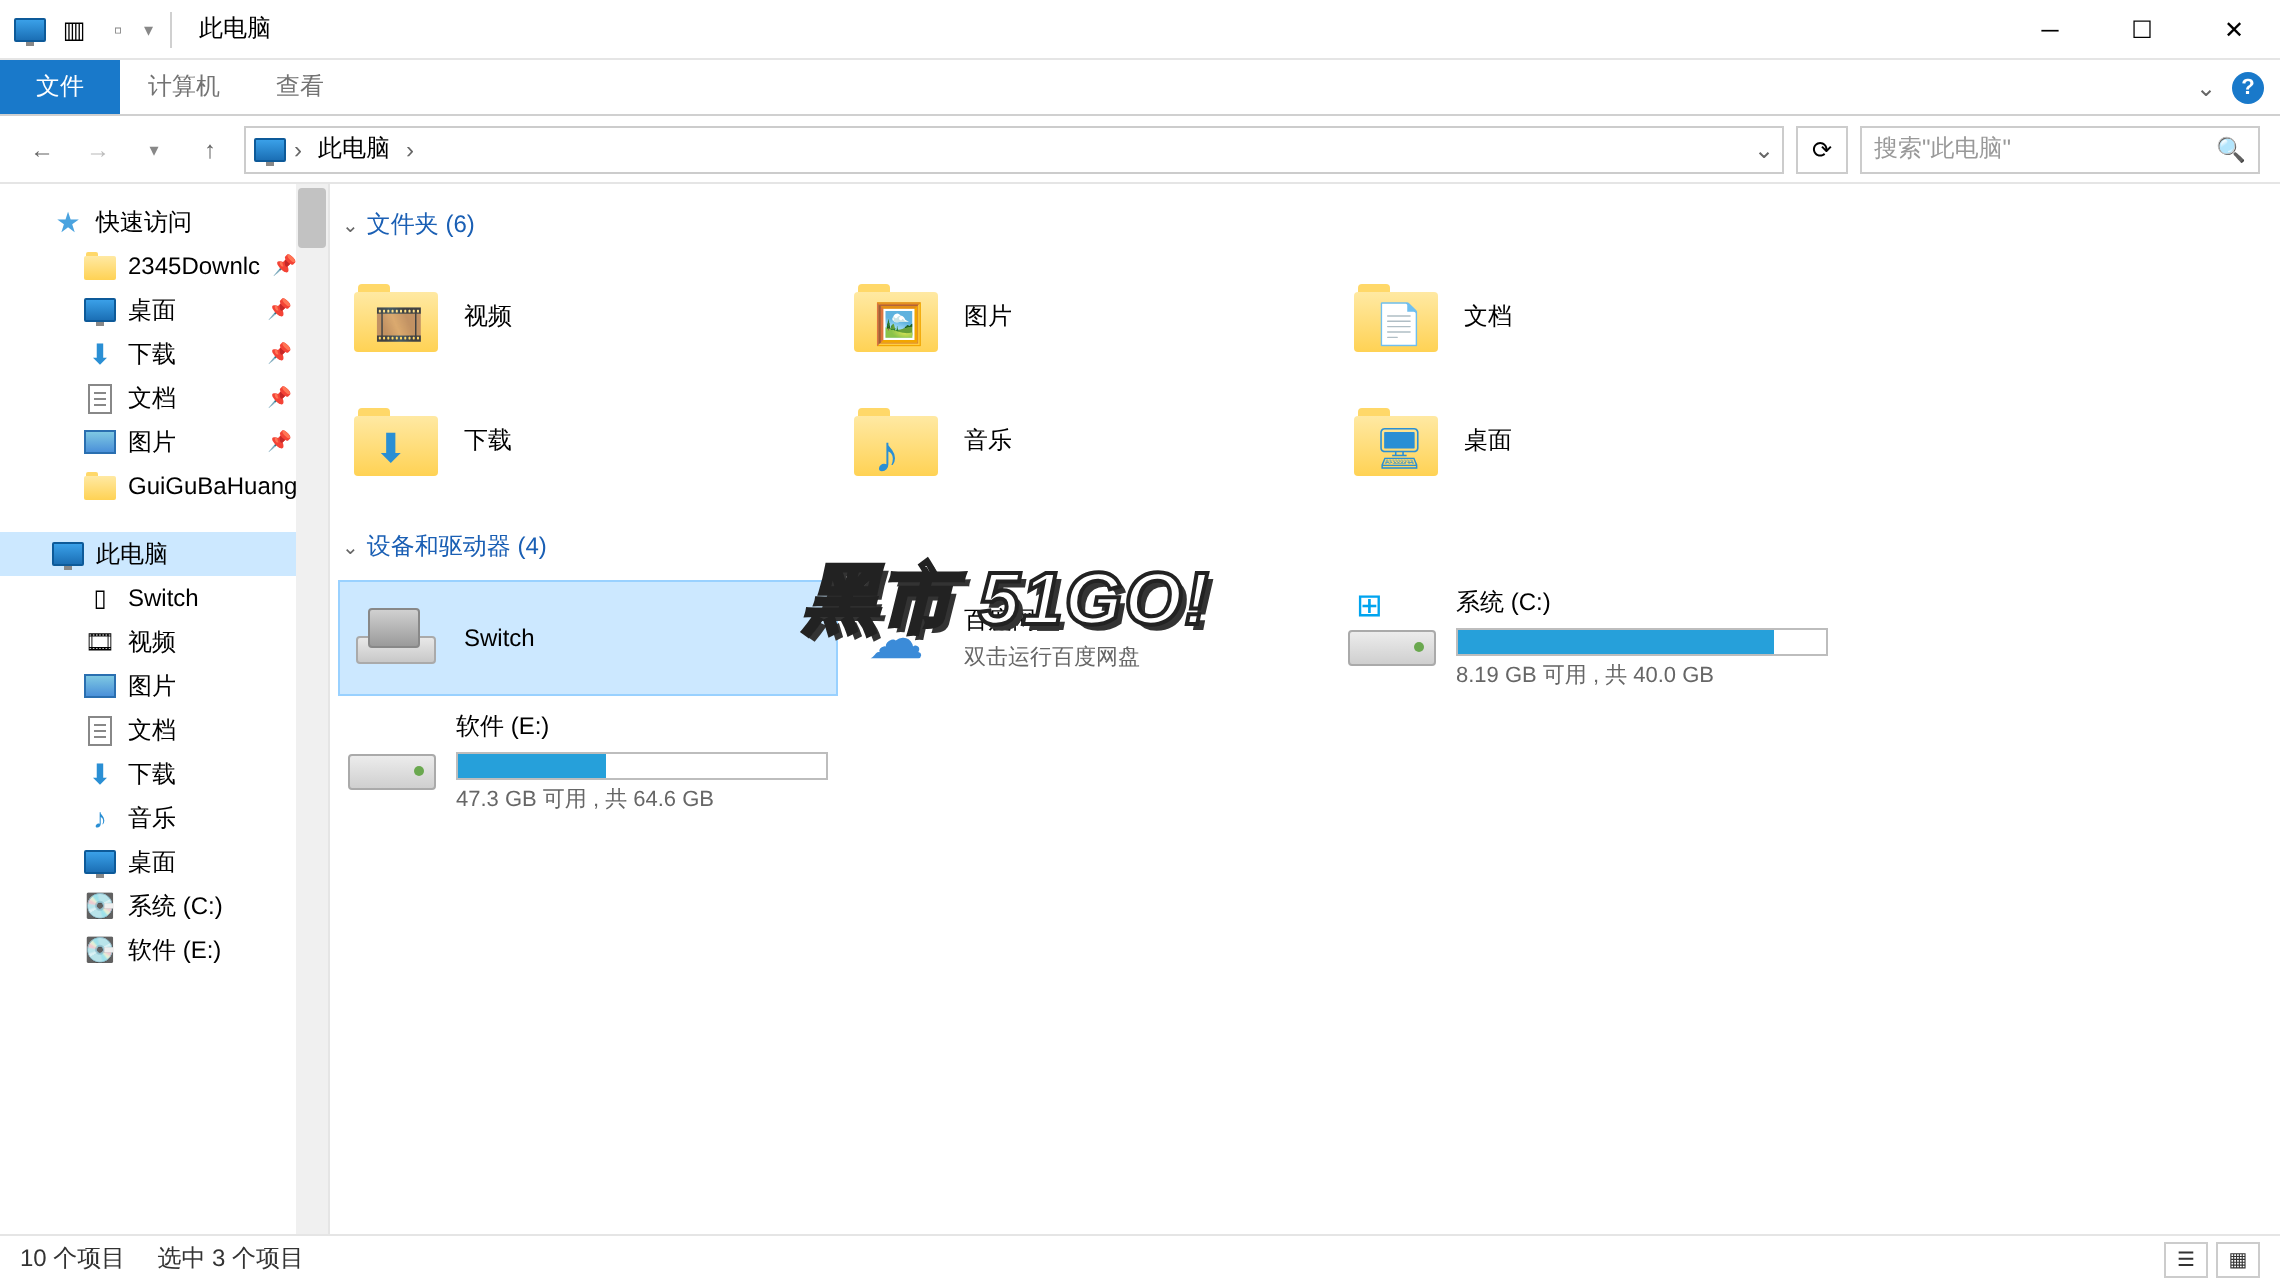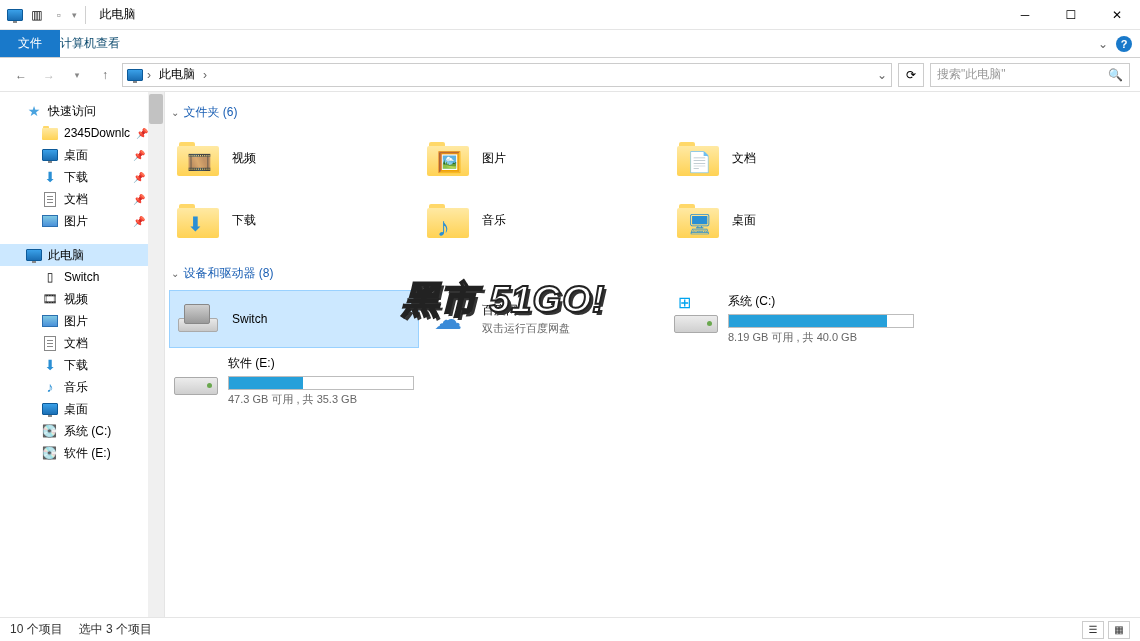--- a/index.html
+++ b/index.html
@@ -10,21 +10,21 @@
 .titlebar-left { display: flex; align-items: center; gap: 4px; padding-left: 6px; }
 .titlebar-icon { width: 18px; height: 18px; display:inline-flex; align-items:center; justify-content:center; }
 .qat-sep { width:1px; height:18px; background:#d0d0d0; margin:0 4px; }
 .titlebar-title { margin-left: 6px; font-size: 12px; color:#000; }
 .titlebar-right { margin-left: auto; display: flex; }
 .win-btn { width: 46px; height: 30px; display: flex; align-items: center; justify-content: center; color:#000; }
 
 
 .ribbon { height: 28px; display: flex; align-items: stretch; border-bottom: 1px solid #d0d0d0; }
 .ribbon-file { background: #1979ca; color: #fff; padding: 0 18px; display: flex; align-items: center; font-size: 12px; }
-.ribbon-tab { padding: 0 0; display: flex; align-items: center; color:#0c4a6e; }
+.ribbon-tab { padding: 0 14px; display: flex; align-items: center; color:#737373; }
 .ribbon-right { margin-left:auto; display:flex; align-items:center; padding-right:8px; gap:8px; }
 .help-circle { width:16px; height:16px; border-radius:50%; background:#1979ca; color:#fff; display:flex; align-items:center; justify-content:center; font-size:11px; font-weight:bold; }
 
 
 .navbar { height: 34px; display: flex; align-items: center; gap: 6px; padding: 0 10px; border-bottom: 1px solid #e5e5e5; }
 .nav-arrow { width: 22px; height:22px; display:flex; align-items:center; justify-content:center; color:#666; }
 .addr { flex: 1; height: 24px; border: 1px solid #ccc; display: flex; align-items: center; padding: 0 4px; gap:4px; }
 .addr-crumb { padding: 0 4px; color:#000; }
 .addr-sep { color:#666; }
 .addr-right { margin-left:auto; display:flex; align-items:center; gap:4px; }
@@ -185,20 +185,26 @@
         <span>文档</span>
         <span class="pin">📌</span>
       </div>
     <div class="tree-item l2">
         <span class="tree-icon">
           <span class="pic-icon"></span>
         </span>
         <span>图片</span>
         <span class="pin">📌</span>
       </div>
+    <div class="tree-item l2">
+        <span class="tree-icon">
+          <span class="folder-sm"></span>
+        </span>
+        <span>GuiGuBaHuang</span>
+      </div>
 
     <div class="tree-sep"></div>
     <div class="tree-item sel">
         <span class="tree-icon">
           <span class="monitor-sm"></span>
         </span>
         <span>此电脑</span>
       </div>
     <div class="tree-item l2">
         <span class="tree-icon">▯</span>
@@ -308,21 +314,21 @@
             </div>
           </div>
           <div class="item-body">
             <div class="item-title">桌面</div>
           </div>
         </div>
     </div>
 
     <div class="group-header">
       <span class="chev">⌄</span>
-      <span>设备和驱动器 (8)</span>
+      <span>设备和驱动器 (4)</span>
     </div>
     <div class="items-grid">
       <div class="item selected">
         <div class="item-icon">
             <div class="drive-icon"></div>
           </div>
         <div class="item-body">
             <div class="item-title">Switch</div>
           </div>
       </div>
@@ -348,21 +354,21 @@
       </div>
       <div class="item">
         <div class="item-icon">
             <div class="disk-icon"></div>
           </div>
         <div class="item-body">
           <div class="item-title">软件 (E:)</div>
           <div class="bar">
               <div class="bar-fill" style="width:40%"></div>
             </div>
-          <div class="item-sub">47.3 GB 可用 , 共 35.3 GB</div>
+          <div class="item-sub">47.3 GB 可用 , 共 64.6 GB</div>
         </div>
       </div>
     </div>
   </div>
 </div>
 
 <div class="watermark">黑市 51GO!</div>
 
 <div class="statusbar">
   <span>10 个项目</span>

